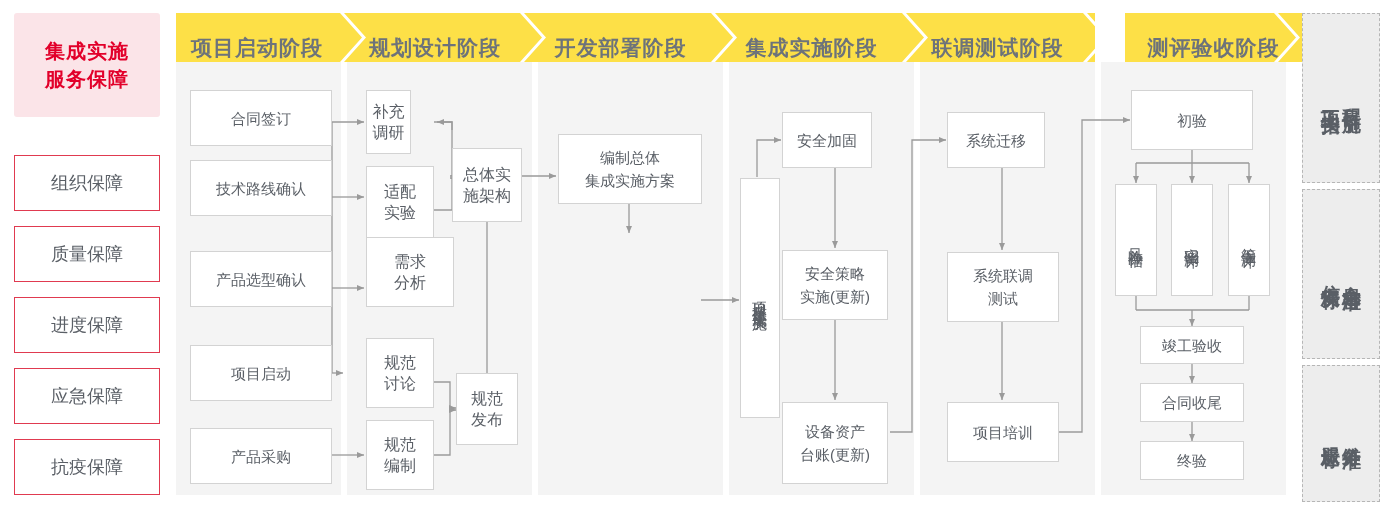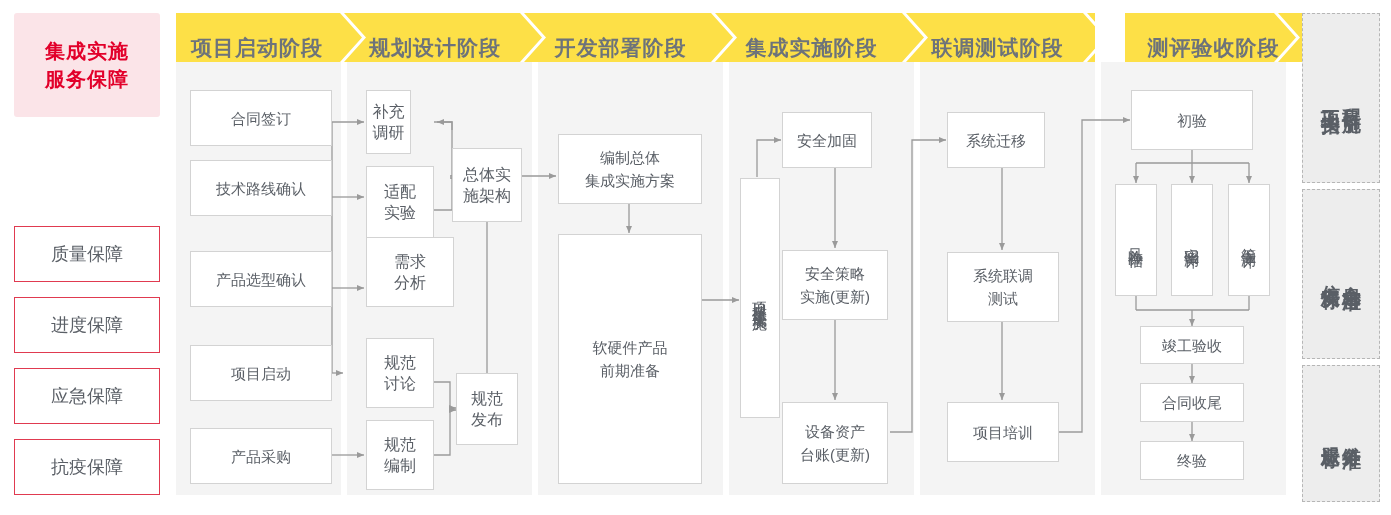--- a/index.html
+++ b/index.html
@@ -151,20 +151,21 @@
 
 <div id="canvas">
 
   <div class="guar-title">
     <div>
       <div>集成实施</div>
       <div>服务保障</div>
     </div>
   </div>
 
+  <div class="guar-item" style="top:155px">组织保障</div>
   <div class="guar-item" style="top:226px">质量保障</div>
   <div class="guar-item" style="top:297px">进度保障</div>
   <div class="guar-item" style="top:368px">应急保障</div>
   <div class="guar-item" style="top:439px">抗疫保障</div>
 
   <div class="col-body" style="left:176px;width:165px;height:433px"></div>
   <div class="col-body" style="left:347px;width:185px;height:433px"></div>
   <div class="col-body" style="left:538px;width:185px;height:433px"></div>
   <div class="col-body" style="left:729px;width:185px;height:433px"></div>
   <div class="col-body" style="left:920px;width:175px;height:433px"></div>
@@ -309,26 +310,20 @@
       <div>发布</div>
     </div>
   </div>
 
   <div class="node" style="left:558px;top:134px;width:144px;height:70px">
     <div>
       <div>编制总体</div>
       <div>集成实施方案</div>
     </div>
   </div>
-  <div class="node" style="left:558px;top:234px;width:144px;height:250px">
-    <div>
-      <div>软硬件产品</div>
-      <div>前期准备</div>
-    </div>
-  </div>
 
   <div class="node vert" style="left:740px;top:178px;width:40px;height:240px">项目整体集成实施</div>
   <div class="node" style="left:782px;top:112px;width:90px;height:56px">安全加固</div>
   <div class="node" style="left:782px;top:250px;width:106px;height:70px">
     <div>
       <div>安全策略</div>
       <div>实施(更新)</div>
     </div>
   </div>
   <div class="node" style="left:782px;top:402px;width:106px;height:82px">

